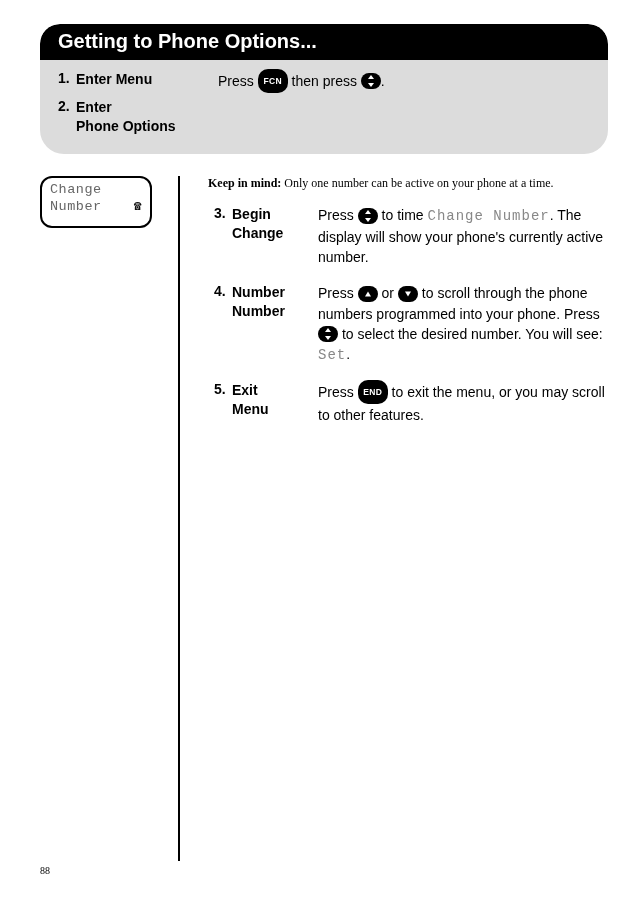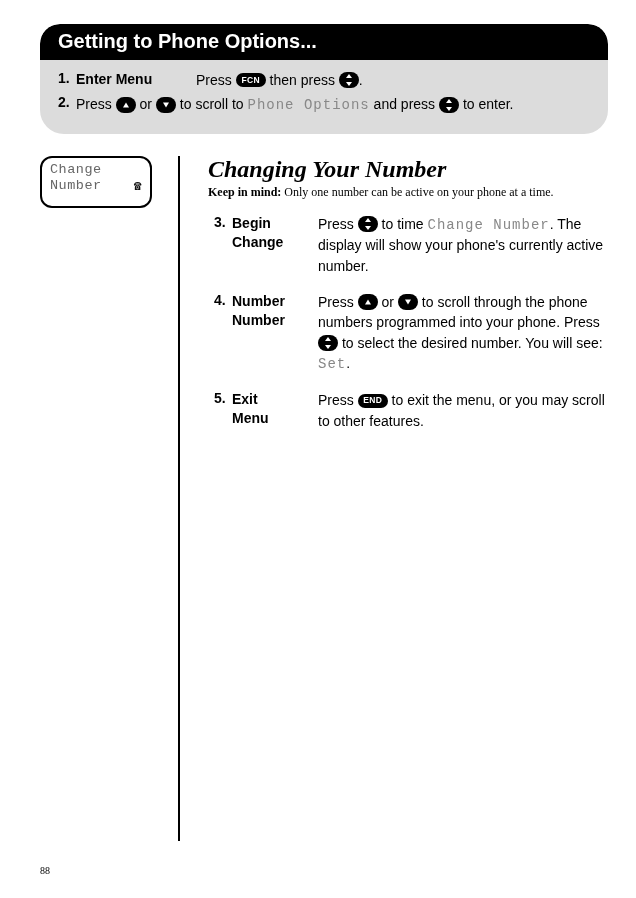--- a/index.html
+++ b/index.html
@@ -57,21 +57,21 @@
     margin: 4px 0;
   }
   .step-num {
     font-weight: bold;
     font-size: 14px;
     min-width: 18px;
   }
   .step-label {
     font-weight: bold;
     font-size: 14px;
-    width: 120px;
+    width: 142px;
     line-height: 1.35;
   }
   .step-desc {
     font-size: 14px;
     flex: 1;
     line-height: 1.45;
   }
 
   
   .main-wrap {
@@ -153,21 +153,21 @@
   
   .pill {
     display: inline-flex;
     align-items: center;
     justify-content: center;
     background: #000;
     color: #fff;
     border-radius: 10px;
     font-size: 8.5px;
     font-weight: bold;
-    height: 14px;
+    height: 24px;
     min-width: 24px;
     padding: 0 3px;
     vertical-align: middle;
     position: relative;
     top: -1px;
     letter-spacing: 0.3px;
   }
   .pill-narrow {
     min-width: 14px;
     border-radius: 8px;
@@ -243,43 +243,43 @@
       <div class="step-row">
         <div class="step-num">1.</div>
         <div class="step-label">Enter Menu</div>
         <div class="step-desc">
           <span>Press </span><span class="pill">FCN</span><span> then press </span><span class="pill pill-narrow pill-updown"></span><span>.</span>
         </div>
       </div>
 
       <div class="step-row">
         <div class="step-num">2.</div>
-        <div class="step-desc">
-          <span>Press </span><span class="pill pill-narrow pill-up"></span><span> or </span><span class="pill pill-narrow pill-down"></span><span> to scroll to </span><span class="mono">Phone Options</span><span> and press </span><span class="pill pill-narrow pill-updown"></span><span> to enter.</span>
+        <div class="step-label">
+          <span>Enter</span><br>
+          <span>Phone Options</span>
         </div>
       </div>
 
     </div>
   </div>
 
   <div class="main-wrap">
     <div class="side-col">
       <div class="lcd-box">
         <div>Change</div>
         <div class="lcd-line2">
           <span>Number</span>
           <span class="phone-glyph">☎</span>
         </div>
       </div>
     </div>
 
     <div class="divider"></div>
 
     <div class="content-col">
-      <h2 class="section-title">Changing Your Number</h2>
       <p class="keep-in-mind">
         <strong>Keep in mind:</strong><span> Only one number can be active on your phone at a time.</span>
       </p>
 
       <div class="steps2">
 
         <div class="step-row">
           <div class="step-num">3.</div>
           <div class="step-label">
             <span>Begin</span><br>

